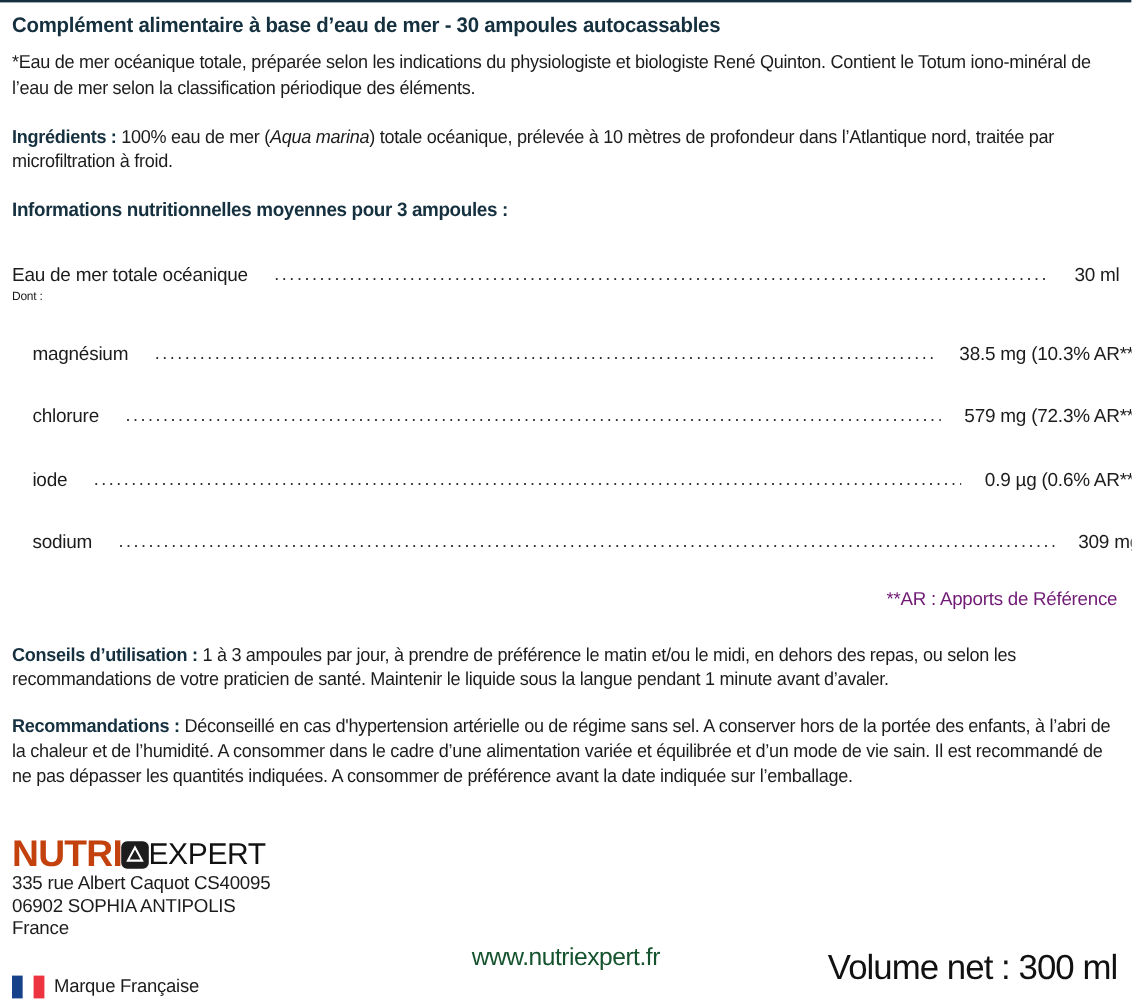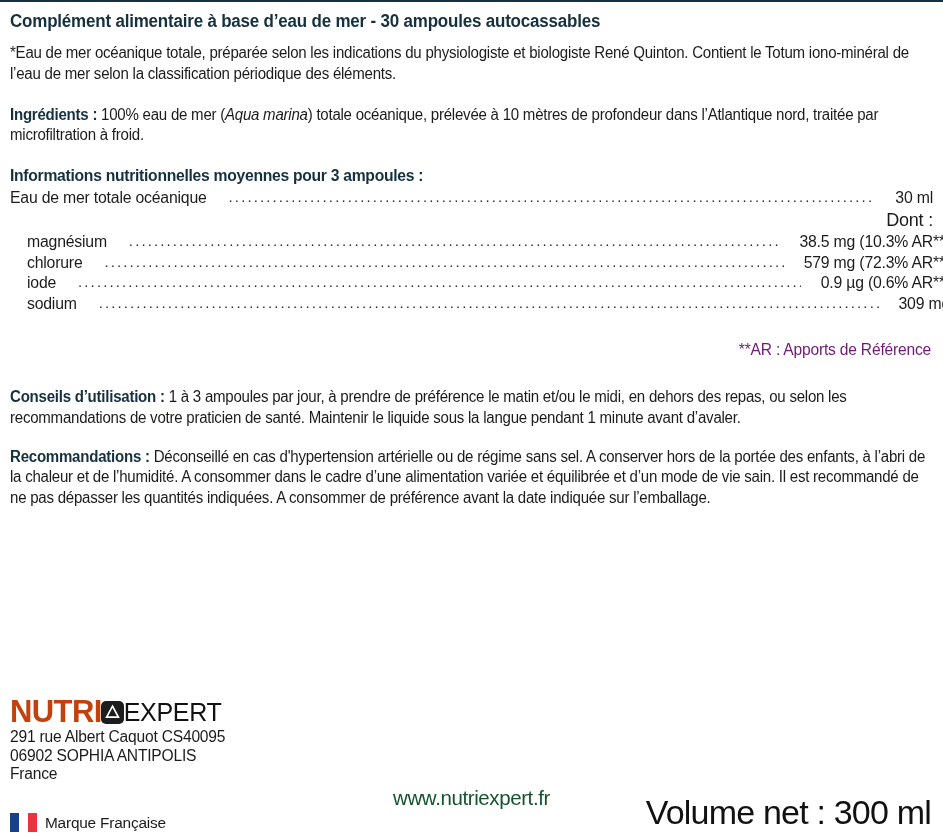--- a/index.html
+++ b/index.html
@@ -85,25 +85,25 @@
     margin: 0 1px 0 3px;
     color: #2a2a2a;
     letter-spacing: 2.1px;
     font-size: 15px;
     position: relative;
     top: -1px;
   }
   .nrow .nval {
     flex: 0 0 auto;
     text-align: right;
+    margin-top: 32px;
   }
   .plainrow {
     line-height: 1.30;
-    font-size: 18px;
-    text-align: right;
+    font-size: 10px;
   }
   .ar-note {
     text-align: right;
     font-size: 15.6px;
     letter-spacing: -0.2px;
     margin-top: 27px;
     padding-right: 2px;
     color: #701a75;
   }
 
@@ -176,22 +176,22 @@
   .flag .fw { background: #ffffff; }
   .flag .fr { background: #ee3340; }
   .flag-label {
     font-size: 15.4px;
     letter-spacing: -0.2px;
     color: #1c1c1c;
   }
   .volume {
     position: absolute;
     right: 2px;
-    bottom: 4px;
-    font-size: 34px;
+    bottom: 12px;
+    font-size: 29px;
     letter-spacing: -0.8px;
     color: #111111;
     white-space: nowrap;
   }
 </style>
 </head>
 <body>
 
 <div class="page">
 
@@ -250,21 +250,21 @@
     <div class="logo-row">
       <span class="logo-nutri">NUTRI</span>
       <span class="logo-mark">
         <svg width="23" height="23" viewBox="0 0 23 23" aria-hidden="true">
           <path d="M11.5 5.2 L17.4 16.2 L5.6 16.2 Z" fill="none" stroke="#ffffff" stroke-width="1.7"></path>
         </svg>
       </span>
       <span class="logo-expert">EXPERT</span>
     </div>
 
-    <div class="addr">291 rue Albert Caquot CS40095</div>
+    <div class="addr">335 rue Albert Caquot CS40095</div>
     <div class="addr">06902 SOPHIA ANTIPOLIS</div>
     <div class="addr">France</div>
 
     <div class="website">www.nutriexpert.fr</div>
 
     <div class="flag-row">
       <span class="flag">
           <i class="fb"></i>
           <i class="fw"></i>
           <i class="fr"></i>

